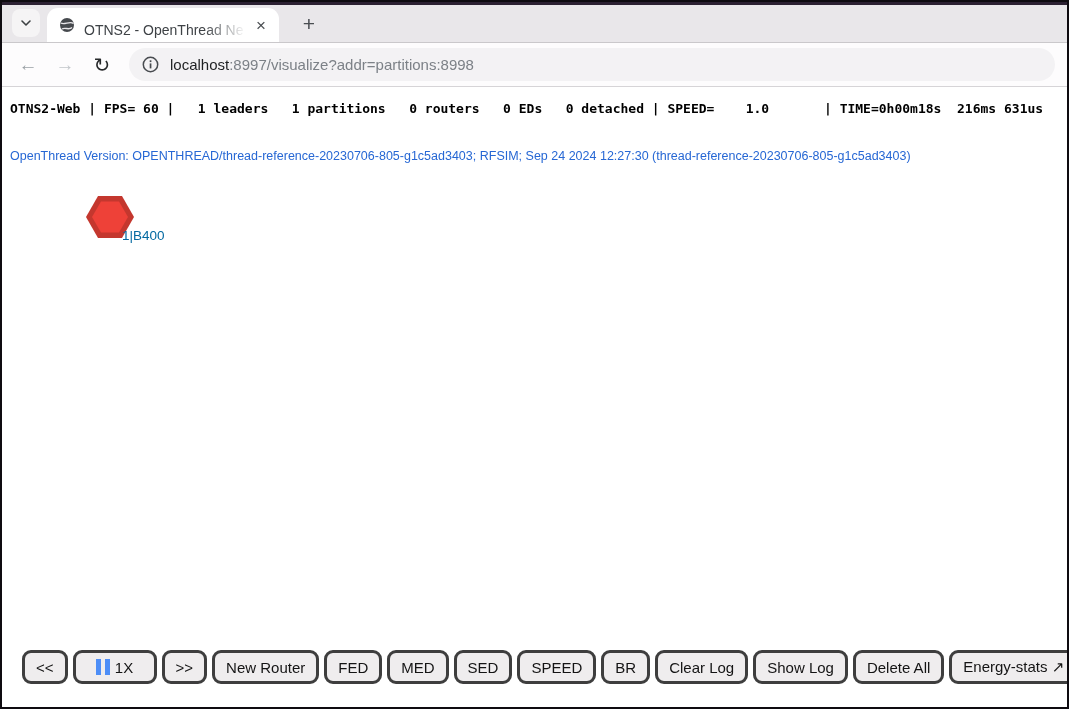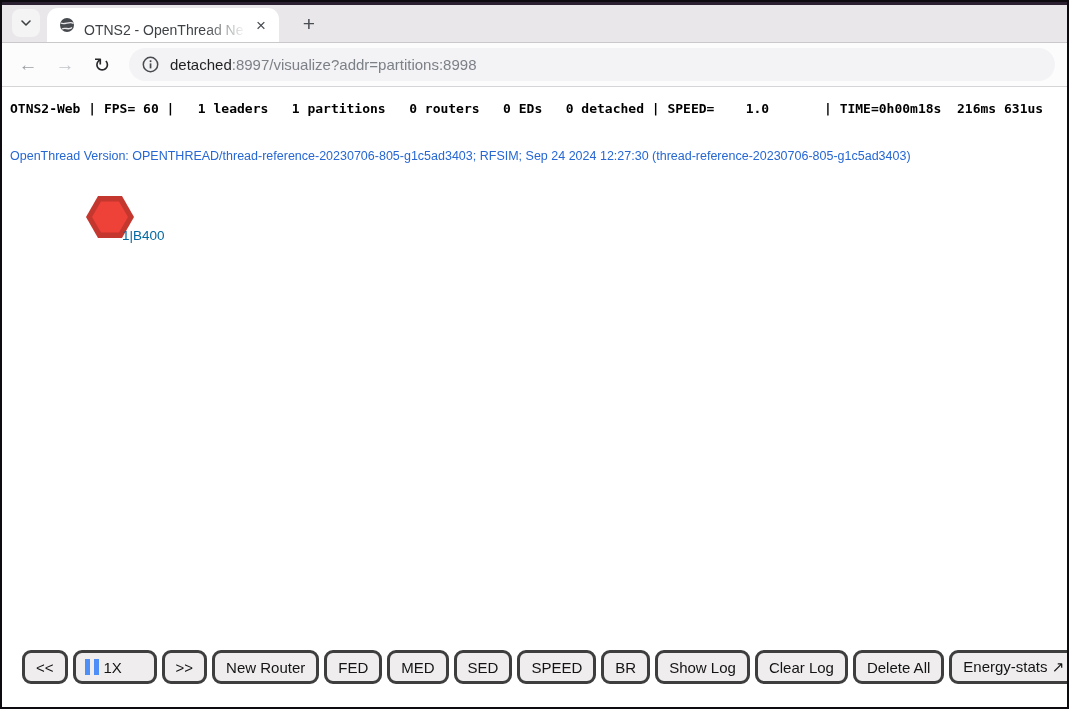--- a/index.html
+++ b/index.html
@@ -76,21 +76,21 @@
     position:absolute; left:120px; top:140px; font-size:13.5px; color:#0369a1; white-space:nowrap;
   }
   
   .toolbar { position:absolute; left:20px; top:562px; display:flex; gap:5px; }
   .btn {
     height:34px; border:3px solid #3e3e3e; border-radius:9px; background:#efedee;
     font:15px "Liberation Sans", sans-serif; color:#141414;
     display:flex; align-items:center; justify-content:center;
     padding:0 11px; cursor:pointer; white-space:nowrap;
   }
-  .btn.pause { width:84px; justify-content:flex-start; gap:5px; padding:0 9px; }
+  .btn.pause { width:84px; justify-content:center; gap:5px; padding:0 9px; }
 </style>
 </head>
 <body>
 
 <div class="window">
 
   <div class="titlebar"></div>
 
   <div class="tabstrip">
     <button class="tab-search">
@@ -113,21 +113,21 @@
   <div class="addressbar">
     <button class="navbtn back">←</button>
     <button class="navbtn forward">→</button>
     <button class="navbtn reload">↻</button>
     <div class="urlpill">
       <svg width="17" height="17" viewBox="0 0 17 17">
         <circle cx="8.5" cy="8.5" r="7.2" fill="none" stroke="#474b4f" stroke-width="1.5"></circle>
         <rect x="7.7" y="7.4" width="1.7" height="5" fill="#474b4f"></rect>
         <rect x="7.7" y="4.3" width="1.7" height="1.8" fill="#474b4f"></rect>
       </svg>
-      <span class="url"><span class="host">detached</span><span class="rest">:8997/visualize?addr=partitions:8998</span></span>
+      <span class="url"><span class="host">localhost</span><span class="rest">:8997/visualize?addr=partitions:8998</span></span>
     </div>
   </div>
 
   <div class="content">
 
     <pre class="status">OTNS2-Web | FPS= 60 |   1 leaders   1 partitions   0 routers   0 EDs   0 detached | SPEED=    1.0       | TIME=0h00m18s  216ms 631us</pre>
     <div class="version">OpenThread Version: OPENTHREAD/thread-reference-20230706-805-g1c5ad3403; RFSIM; Sep 24 2024 12:27:30 (thread-reference-20230706-805-g1c5ad3403)</div>
 
     <svg class="node" viewBox="0 0 48 46">
       <polygon points="0,23 12,2 36,2 48,23 36,44 12,44" fill="#c4372e"></polygon>
@@ -144,21 +144,21 @@
         </svg>
         <span>1X</span>
       </button>
       <button class="btn">&gt;&gt;</button>
       <button class="btn">New Router</button>
       <button class="btn">FED</button>
       <button class="btn">MED</button>
       <button class="btn">SED</button>
       <button class="btn">SPEED</button>
       <button class="btn">BR</button>
+      <button class="btn">Clear Log</button>
       <button class="btn">Show Log</button>
-      <button class="btn">Clear Log</button>
       <button class="btn">Delete All</button>
       <button class="btn">Energy-stats ↗</button>
 
     </div>
 
   </div>
 </div>
 
 </body></html>

